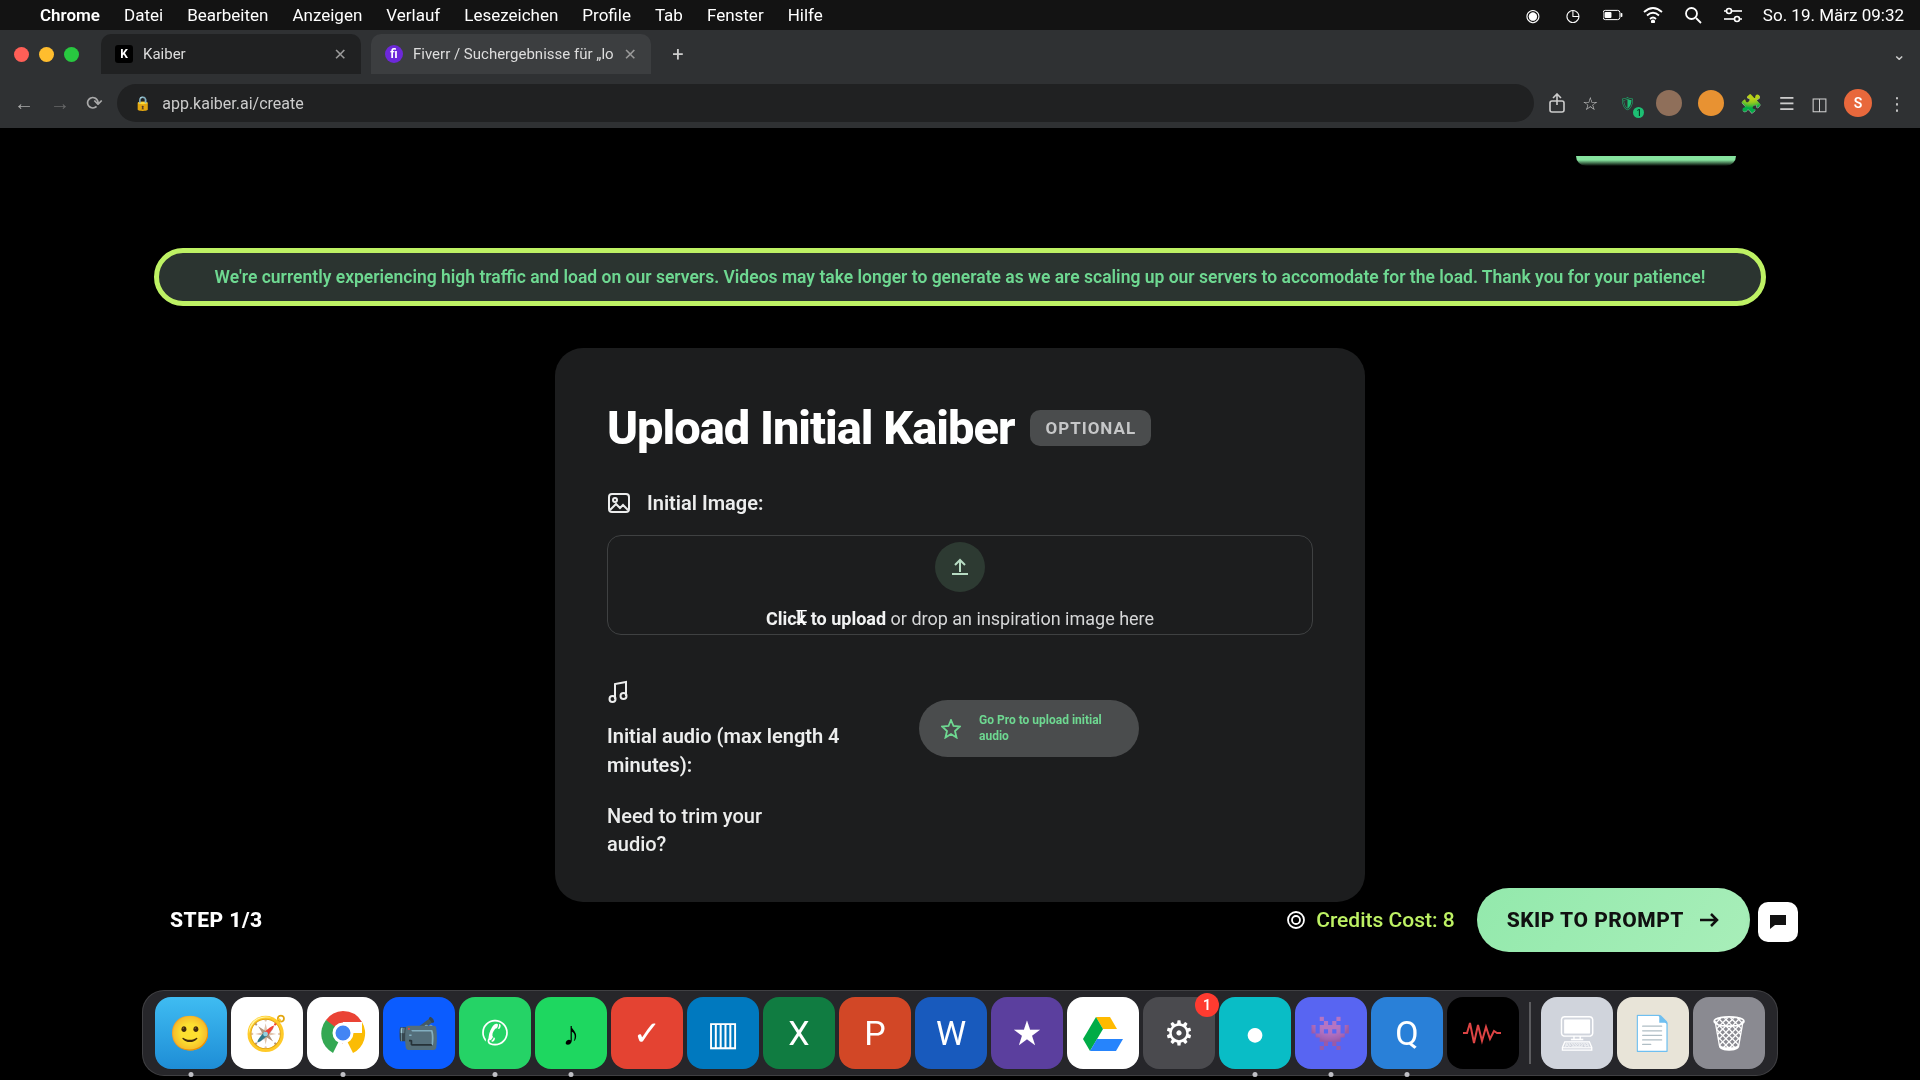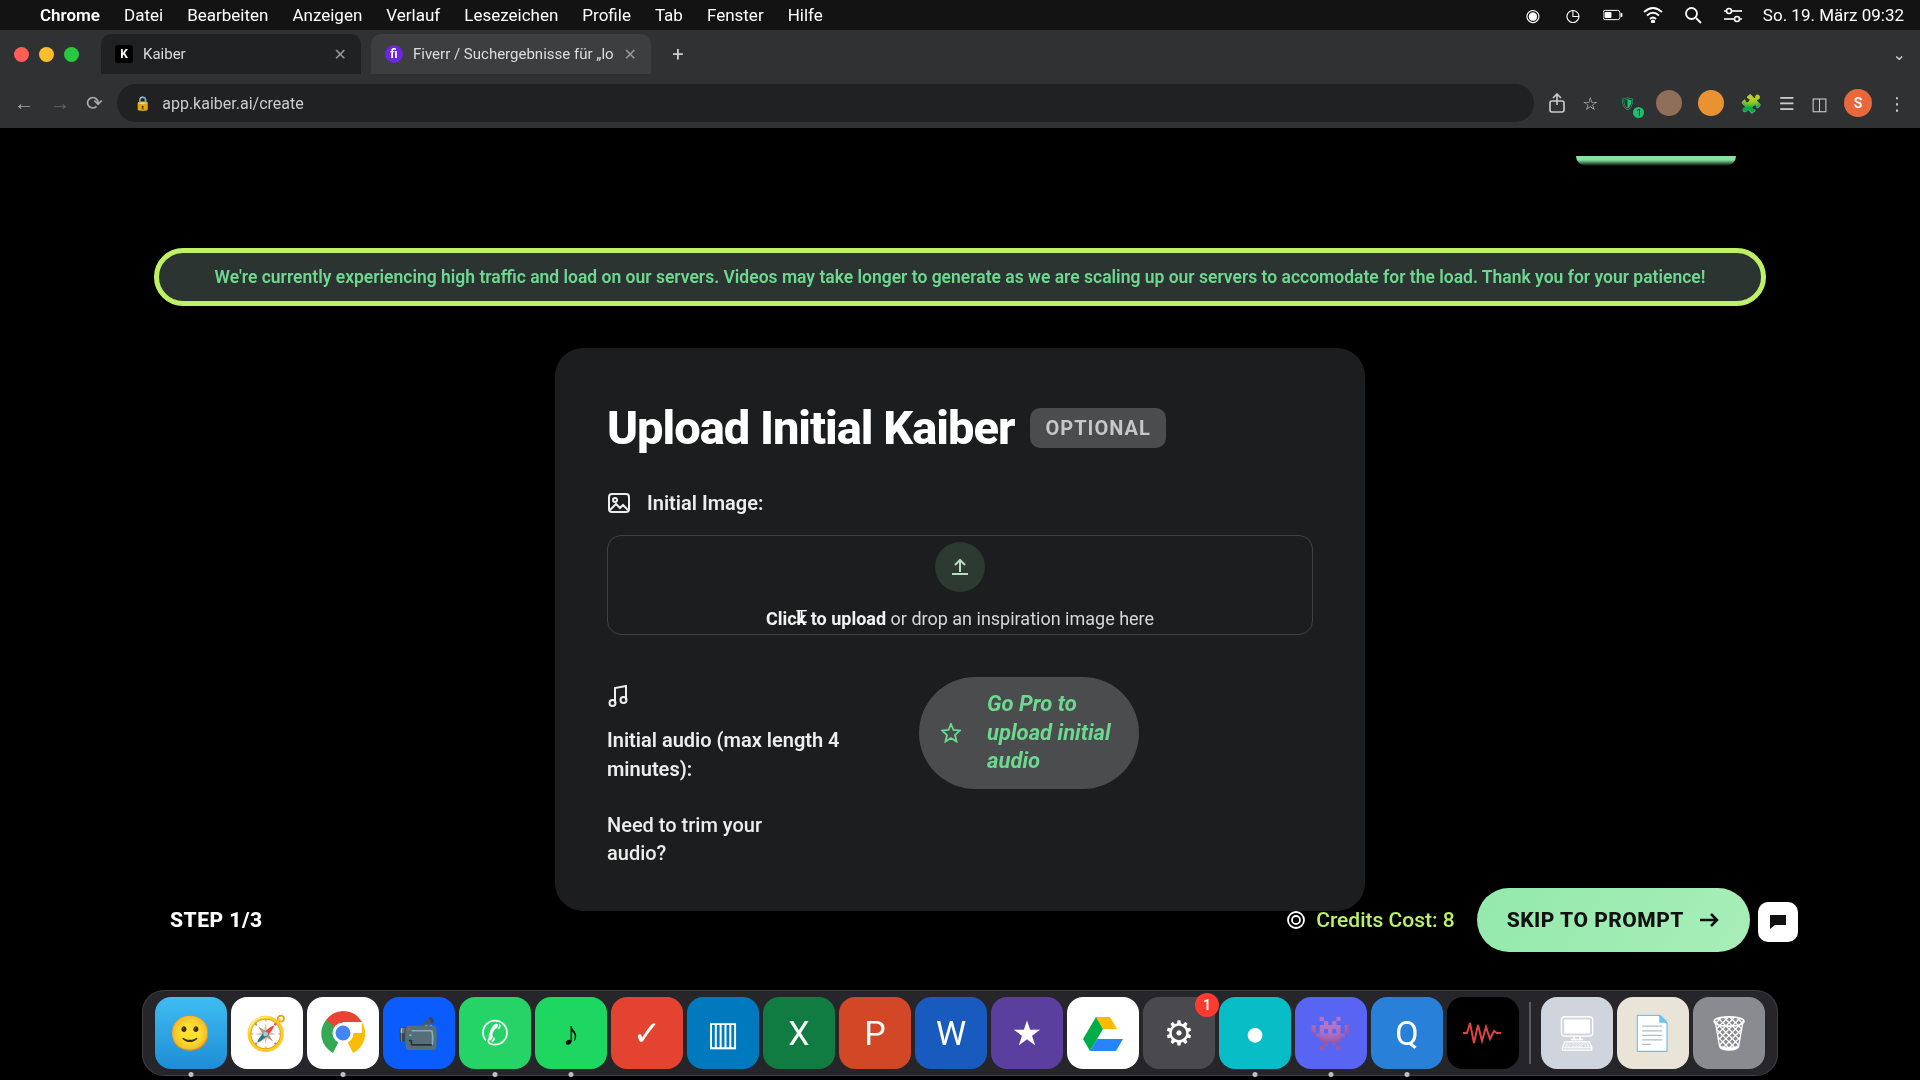--- a/index.html
+++ b/index.html
@@ -40,35 +40,35 @@
 
 
 .page { margin:0 96px; background:#000; height:850px; position:relative; border-radius:0 0 20px 20px; overflow:hidden; }
 .green-edge { position:absolute; top:28px; right:88px; width:160px; height:10px; background:linear-gradient(to bottom,#86e39f 40%,transparent); border-radius:0 0 12px 12px; }
 
 .banner { margin:120px 58px 0; background:#2b3430; border:5px solid #bef264; border-radius:999px; padding:14px 28px; text-align:center; color:#6ed891; font-weight:600; font-size:17.5px; }
 
 .card { width:810px; margin:42px auto 0; background:#1c1d1e; border-radius:28px; padding:52px 52px 44px; }
 .card-title-row { display:flex; align-items:center; gap:16px; margin-bottom:36px; }
 .card-title { font-size:47px; font-weight:800; color:#fff; letter-spacing:-1px; }
-.badge-opt { background:#4a4c4d; color:#c6c7c8; font-weight:700; font-size:20px; padding:8px 15px; border-radius:10px; letter-spacing:1px; }
+.badge-opt { background:#4a4c4d; color:#c6c7c8; font-weight:700; font-size:17px; padding:8px 15px; border-radius:10px; letter-spacing:1px; }
 
 .label-row { display:flex; align-items:center; gap:16px; color:#eceded; font-size:20px; font-weight:600; margin-bottom:20px; }
 .label-row .label-icon { width:24px; height:24px; }
 
 .dropzone { border:1px solid #3f4142; border-radius:14px; height:100px; display:flex; flex-direction:column; align-items:center; justify-content:center; gap:16px; }
 .upload-circle { width:50px; height:50px; border-radius:50%; background:#2d3a32; display:flex; align-items:center; justify-content:center; color:#b7dcc3; }
 .drop-text { color:#d6d7d8; font-size:18px; }
 .drop-text .bold { font-weight:700; color:#f1f2f2; }
 .cursor { position:absolute; color:#fff; font-size:18px; pointer-events:none; }
 
 .audio-row { display:flex; align-items:center; gap:22px; margin-top:42px; flex-wrap:wrap; }
 .audio-label { display:flex; align-items:flex-start; gap:18px; color:#eceded; font-size:20px; font-weight:600; max-width:290px; line-height:1.45;flex-direction:column; }
 .audio-label .music-icon { padding-top:3px; }
-.go-pro-btn { background:#4a4c4d; border-radius:999px; padding:13px 22px; display:flex; align-items:center; gap:26px; color:#6ed891; font-size:22px; font-weight:700; max-width:220px; line-height:1.3;font-style:italic; }
+.go-pro-btn { background:#4a4c4d; border-radius:999px; padding:13px 22px; display:flex; align-items:center; gap:18px; color:#6ed891; font-size:12px; font-weight:700; max-width:220px; line-height:1.3; }
 .go-pro-btn .star { color:#6ed891; }
 .trim-text { color:#eceded; font-size:20px; font-weight:500; max-width:160px; line-height:1.4; }
 
 .footer { position:absolute; bottom:10px; left:0; right:0; height:96px; display:flex; align-items:center; padding:0 74px; justify-content:space-between; }
 .step-text { color:#fff; font-size:21px; font-weight:800; letter-spacing:0.5px; }
 .footer-right { display:flex; align-items:center; gap:22px; }
 .credits { color:#bef264; font-size:21px; font-weight:500; display:flex; align-items:center; gap:10px; }
 .skip-btn { background:linear-gradient(125deg,#93e9ac,#a8eeb9); color:#101010; font-size:21px; font-weight:800; padding:20px 30px; border-radius:999px; display:flex; align-items:center; gap:14px; letter-spacing:0.5px; }
 .chat-bubble { width:40px; height:40px; background:#fff; border-radius:10px; position:absolute; right:26px; bottom:36px; display:flex; align-items:center; justify-content:center; color:#000; box-shadow:0 4px 12px rgba(0,0,0,0.4); }
 

